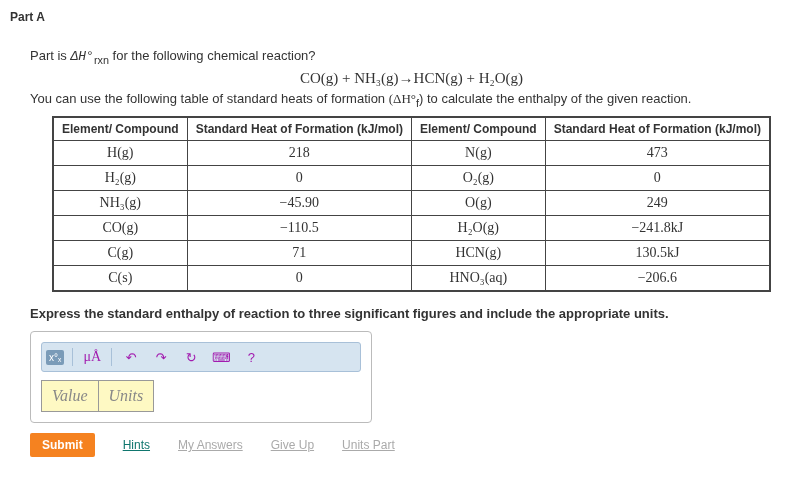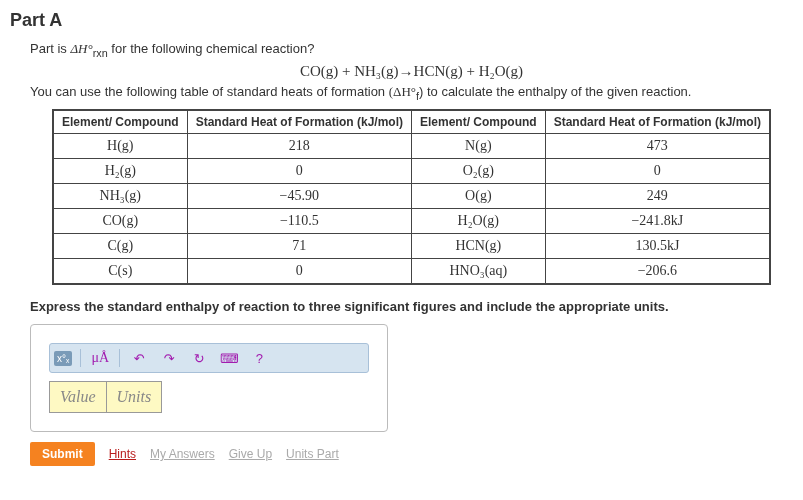--- a/index.html
+++ b/index.html
@@ -1,46 +1,46 @@
 <!DOCTYPE html>
 <html><head>
 <meta charset="utf-8">
 <style>
 body{font-family:Arial,sans-serif;font-size:13px;color:#333;margin:0;padding:10px;background:#fff}
-.title{font-weight:bold;font-size:18px;margin-bottom:10px}
+.title{font-weight:bold;font-size:12px;margin-bottom:24px}
 .indent{margin-left:20px}
 .question{margin-bottom:4px}
 .equation{text-align:center;font-family:'Times New Roman',serif;font-size:15px;margin:4px 0}
 .subtext{margin-bottom:8px}
 .tbl-wrap{display:flex;justify-content:center;margin:8px 0 14px}
 table{border-collapse:collapse;border:2px solid #444}
 th,td{border:1px solid #444;padding:4px 8px;text-align:center;font-family:'Times New Roman',serif;font-size:14px}
 th{font-weight:bold;font-family:Arial;font-size:12px}
 .instr{font-weight:bold;margin:10px 0}
-.answer-box{border:1px solid #bbb;border-radius:4px;width:320px;padding:18px;margin-bottom:10px}
+.answer-box{border:1px solid #bbb;border-radius:4px;width:320px;padding:10px;margin-bottom:10px}
 .toolbar{background:#d6e4f0;border:1px solid #a8c0d8;border-radius:3px;padding:4px;display:flex;align-items:center;gap:8px;margin-bottom:8px}
 .tbtn{width:22px;height:20px;display:inline-flex;align-items:center;justify-content:center;font-size:13px;color:#a21caf;cursor:pointer}
 .tsep{width:1px;height:18px;background:#a8c0d8}
 .xy{background:#7a9bb8;color:#fff;border-radius:2px;padding:2px 3px;font-size:10px}
 .mua{font-family:'Times New Roman',serif;font-size:14px}
 .inputs{display:flex;gap:0}
 .inp{border:1px solid #999;padding:6px 10px;font-style:italic;font-family:'Times New Roman',serif;font-size:16px;color:#888;background:#fef9c3}
 .inp:first-child{border-right:none}
-.footer{display:flex;align-items:center;gap:14px}
+.footer{display:flex;align-items:center;gap:28px}
 .submit{background:#f58220;color:#fff;border:none;padding:5px 12px;font-weight:bold;font-size:12px;border-radius:2px;cursor:pointer}
-.link{color:#b91c1c;font-size:12px;text-decoration:underline;cursor:pointer}
+.link{color:#0f766e;font-size:12px;text-decoration:underline;cursor:pointer}
 .link.dim{color:#aaa}
 </style>
 </head>
 <body>
 
 <div class="title">Part A</div>
 <div class="indent">
 <div class="question">
-<span>Part is </span><span style="font-family:Liberation Serif, serif;font-style:italic">ΔH°</span><sub>rxn</sub><span> for the following chemical reaction?</span>
+<span>Part is </span><span style="font-family:Liberation Mono, monospace;font-style:italic">ΔH°</span><sub>rxn</sub><span> for the following chemical reaction?</span>
 </div>
 <div class="equation">CO(g) + NH₃(g)→HCN(g) + H₂O(g)</div>
 <div class="subtext">
 <span>You can use the following table of standard heats of formation </span><span style="font-family:'Times New Roman'">(ΔH°</span><sub>f</sub><span>) to calculate the enthalpy of the given reaction.</span>
 </div>
 
 <div class="tbl-wrap">
 <table>
 <tbody>
           <tr>

